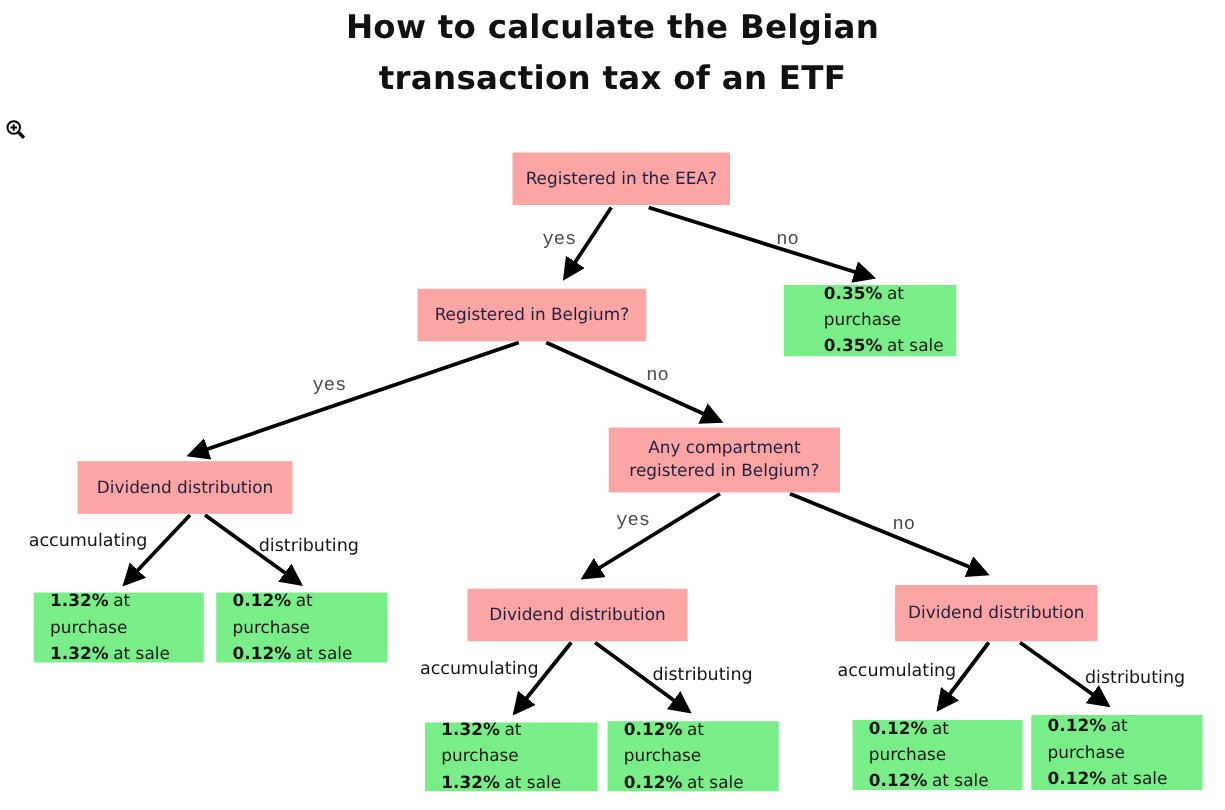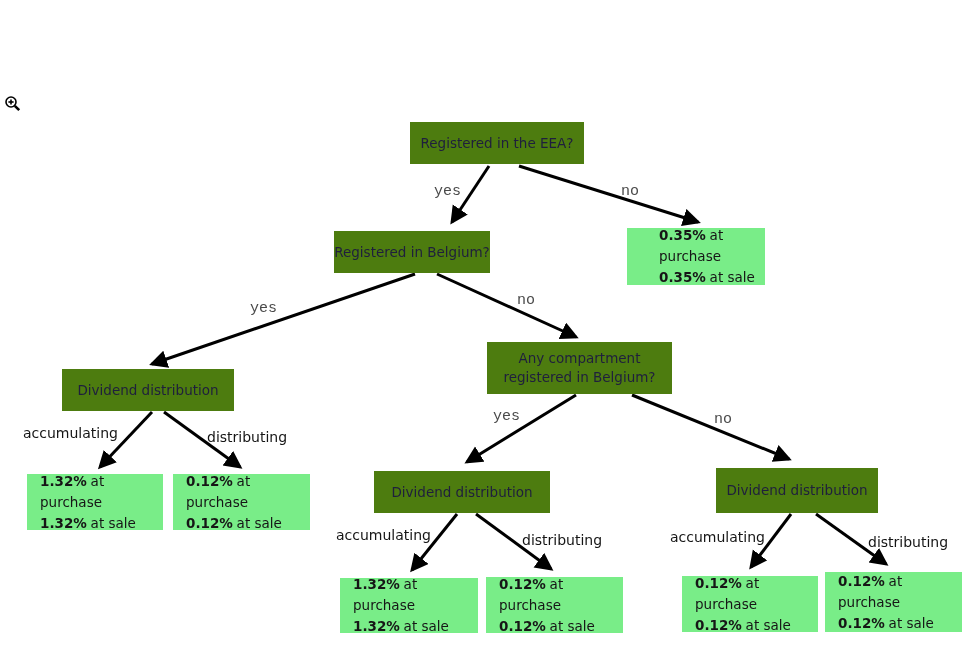--- a/index.html
+++ b/index.html
@@ -10,40 +10,40 @@
   .title{
     position:absolute;top:2px;left:240px;width:500px;margin:0;
     text-align:center;font-size:26px;line-height:41px;font-weight:700;
     color:#111111;letter-spacing:0.2px;
   }
   .zoom-tool{
     position:absolute;left:4px;top:95px;width:18px;height:18px;cursor:pointer;
   }
   .edges{position:absolute;left:0;top:0;width:980px;height:648px;}
   .node{
-    position:absolute;background:#4d7c0f;color:#1f1f3d;
+    position:absolute;background:#fca5a5;color:#1f1f3d;
     display:flex;align-items:center;justify-content:center;text-align:center;
     font-size:13.5px;line-height:19px;
   }
   .result{
     position:absolute;background:#79ed88;color:#161616;
     display:flex;flex-direction:column;justify-content:center;
     padding-left:13px;font-size:13.5px;line-height:21px;box-sizing:border-box;
   }
   .result .rest{margin-left:0.28em;}
   .result strong{font-weight:700;}
   .edge-label{
     position:absolute;font-size:14px;color:#151515;white-space:nowrap;
   }
   .edge-label.yn{
     font-family:Liberation Mono, monospace;font-size:15px;color:#4a4a4a;
   }
   
   #n-eea        {left:410px;top:122px;width:174px;height:42px;}
-  #n-belgium    {left:334px;top:231px;width:156px;height:42px;}
+  #n-belgium    {left:334px;top:231px;width:183px;height:42px;}
   #n-compartment{left:487px;top:342px;width:185px;height:52px;padding:0 10px;box-sizing:border-box;}
   #n-div-left   {left:62px; top:369px;width:172px;height:42px;}
   #n-div-mid    {left:374px;top:471px;width:176px;height:42px;}
   #n-div-right  {left:716px;top:468px;width:162px;height:45px;}
   
   #r-eea-no     {left:627px;top:228px;width:138px;height:57px;padding-left:32px;}
   #r-left-acc   {left:27px; top:474px;width:136px;height:56px;}
   #r-left-dist  {left:173px;top:474px;width:137px;height:56px;}
   #r-mid-acc    {left:340px;top:578px;width:138px;height:55px;}
   #r-mid-dist   {left:486px;top:577px;width:137px;height:56px;}
@@ -61,20 +61,21 @@
   #l-mid-acc    {left:336px;top:527px;}
   #l-mid-dist   {left:522px;top:532px;}
   #l-right-acc  {left:670px;top:529px;}
   #l-right-dist {left:868px;top:534px;}
 </style>
 </head>
 <body>
 
 <div class="stage">
 
+  <h1 class="title">How to calculate the Belgian transaction tax of an ETF</h1>
 
   <span class="zoom-tool">
     <svg width="18" height="18" viewBox="0 0 18 18">
       <circle cx="7" cy="7" r="5" fill="none" stroke="#000" stroke-width="1.6"></circle>
       <line x1="7" y1="4.4" x2="7" y2="9.6" stroke="#000" stroke-width="1.6"></line>
       <line x1="4.4" y1="7" x2="9.6" y2="7" stroke="#000" stroke-width="1.6"></line>
       <line x1="10.8" y1="10.8" x2="15.2" y2="15.2" stroke="#000" stroke-width="2.6"></line>
     </svg>
   </span>
 

